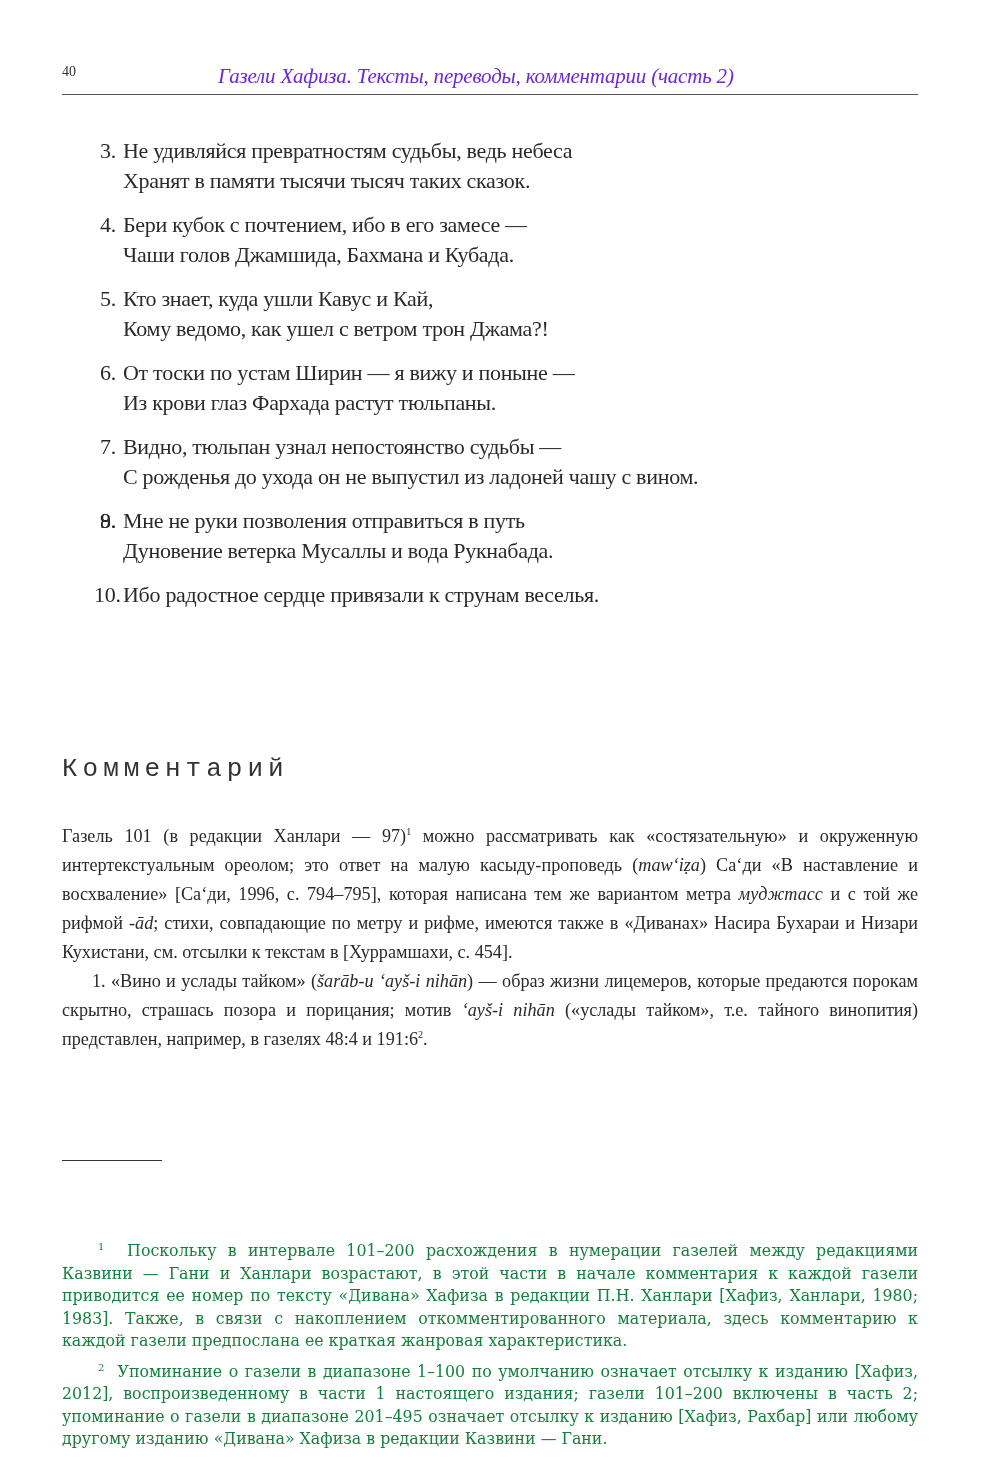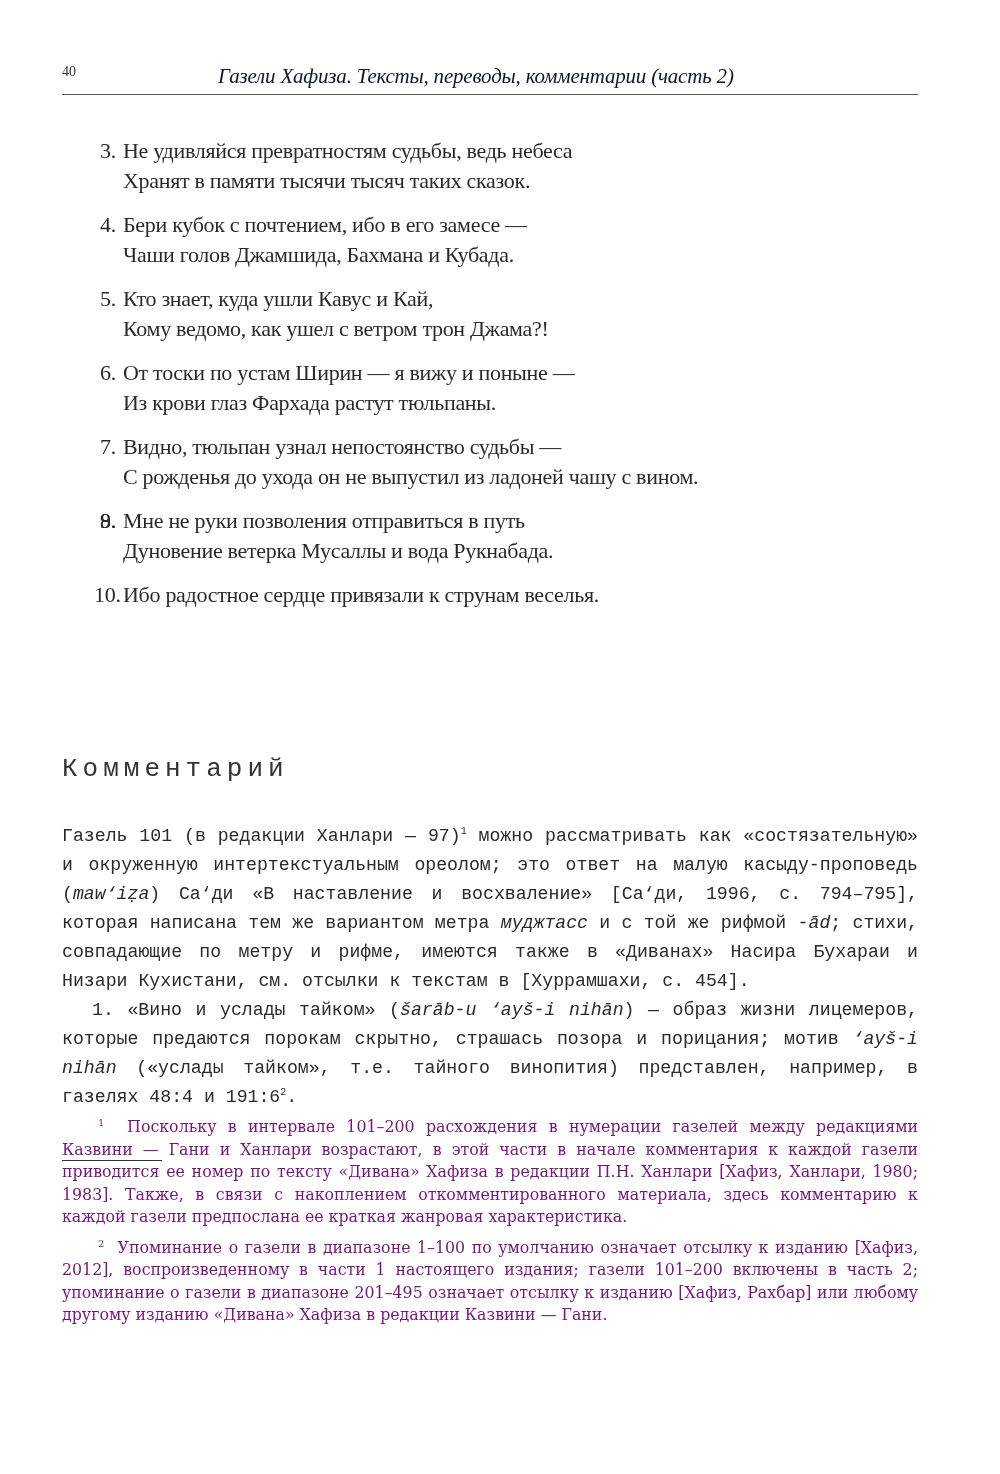--- a/index.html
+++ b/index.html
@@ -29,21 +29,21 @@
       top: 2px;
       font-size: 14px;
       color: #333;
     }
     .running-title {
       position: absolute;
       left: 156px;
       top: 2px;
       font-size: 21px;
       font-style: italic;
-      color: #0f172a;
+      color: #6d28d9;
       letter-spacing: -0.2px;
     }
     .poem {
       position: absolute;
       left: 100px;
       top: 136px;
       width: 800px;
     }
     .couplet {
       position: relative;
@@ -74,21 +74,21 @@
       font-family: Liberation Mono, monospace;
       font-size: 26px;
       letter-spacing: 5px;
       color: #333;
     }
     .commentary {
       position: absolute;
       left: 62px;
       top: 822px;
       width: 856px;
-      font-family: Liberation Mono, monospace;
+      font-family: Liberation Serif, serif;
       font-size: 18.2px;
       line-height: 29px;
       text-align: justify;
       color: #2a2a2a;
     }
     .commentary p {
       margin: 0;
     }
     .commentary p.indent {
       text-indent: 30px;
@@ -101,27 +101,27 @@
     .footnote-rule {
       position: absolute;
       left: 62px;
       top: 1160px;
       width: 100px;
       border-top: 1.5px solid #333;
     }
     .footnotes {
       position: absolute;
       left: 62px;
-      top: 1116px;
+      top: 1240px;
       width: 856px;
       font-family: "DejaVu Serif", serif;
       font-size: 15.8px;
       line-height: 22.5px;
       text-align: justify;
-      color: #701a75;
+      color: #15803d;
     }
     .footnotes p {
       margin: 0 0 8px 0;
       text-indent: 36px;
     }
     i { font-style: italic; }
   </style>
 </head>
 <body>
 

